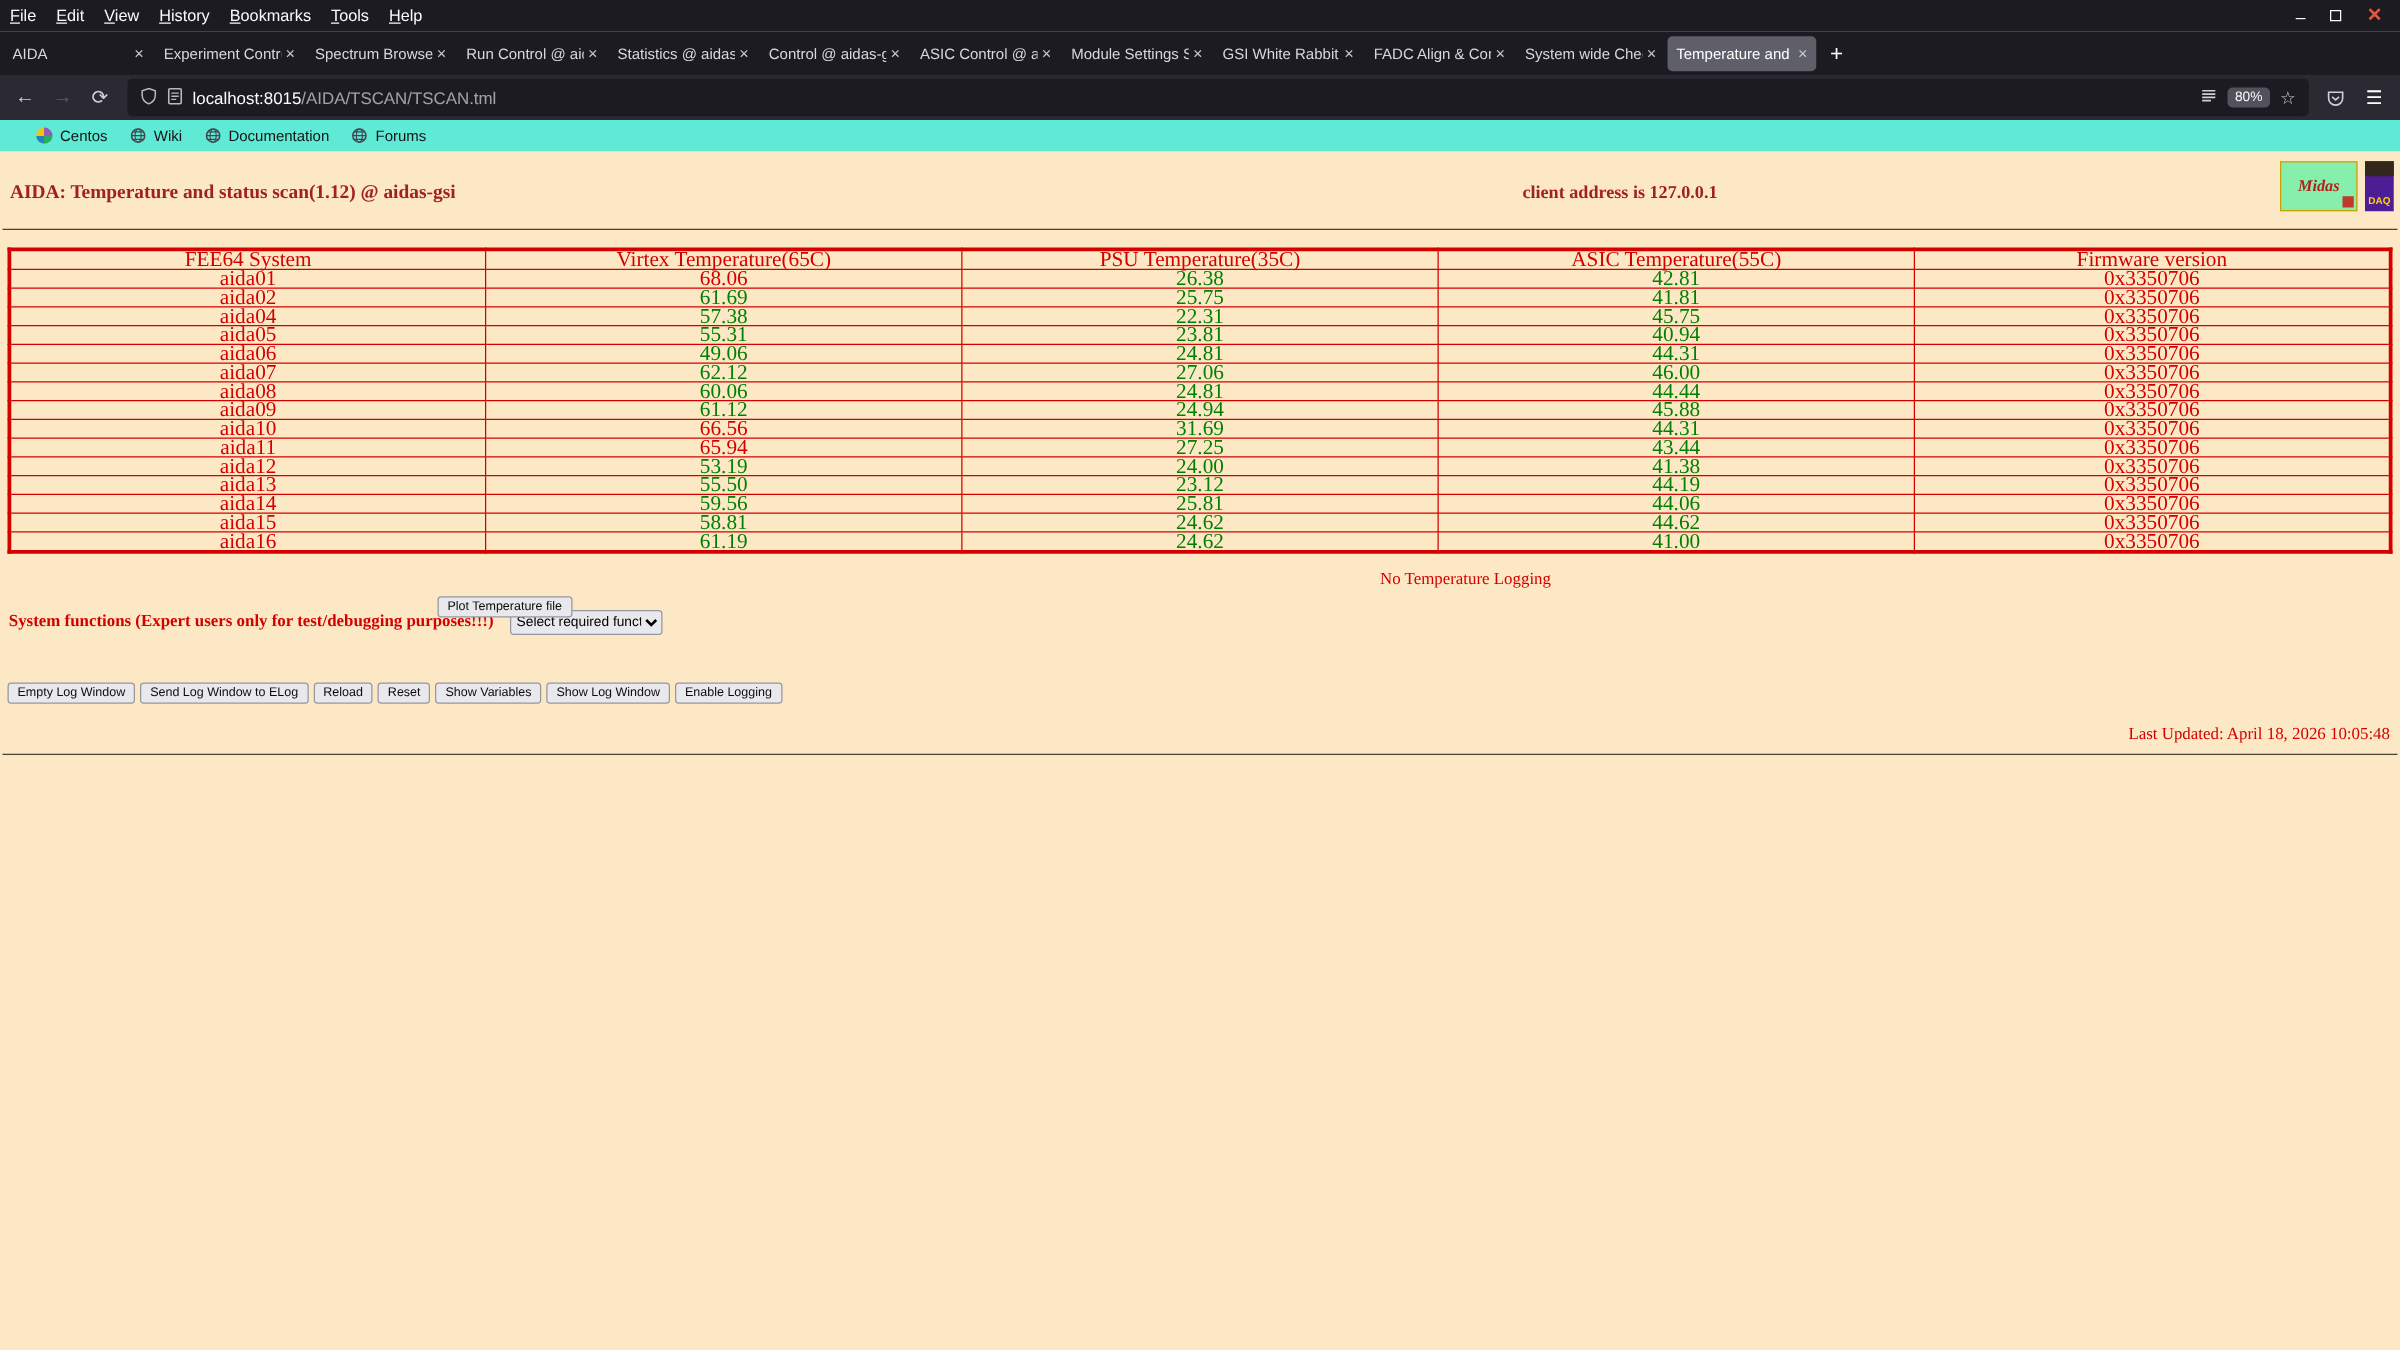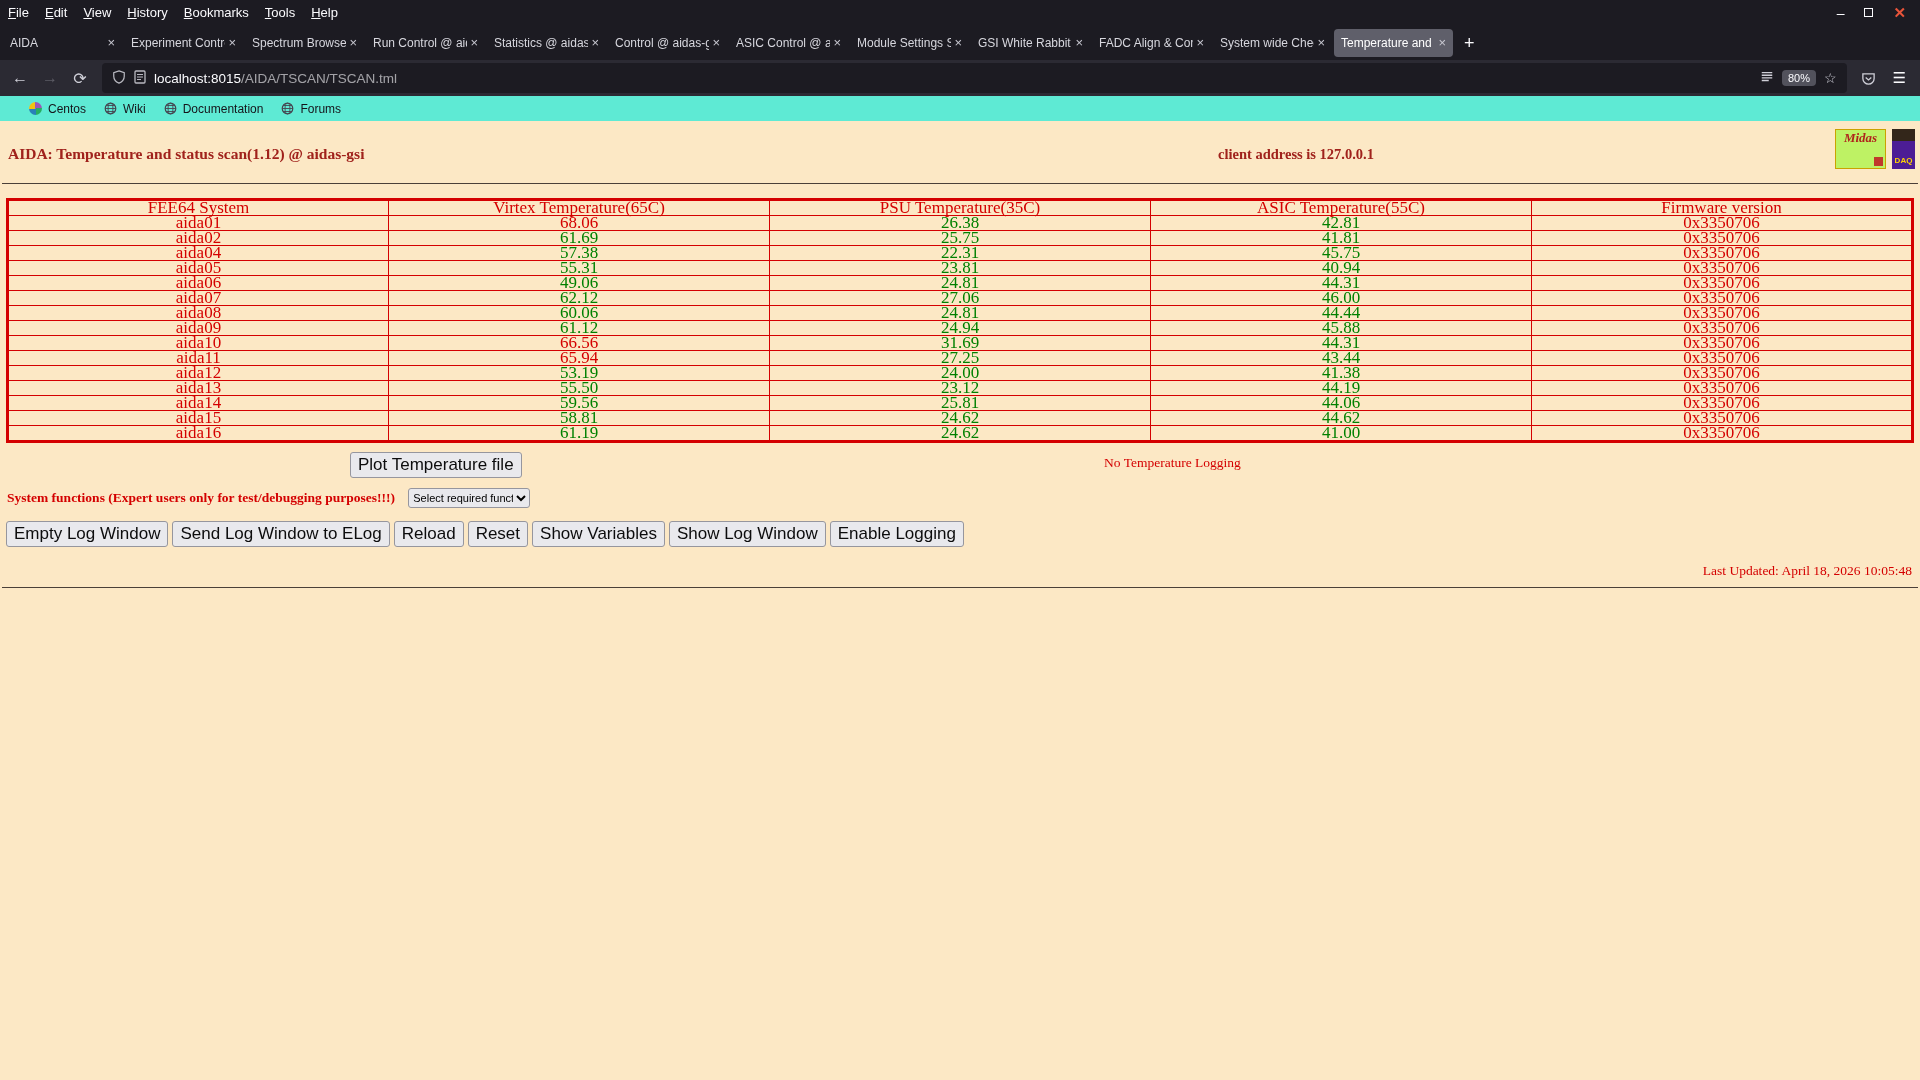--- a/index.html
+++ b/index.html
@@ -54,22 +54,22 @@
   .centos-ic { width:13px; height:13px; border-radius:50%;
     background:conic-gradient(#9b59b6 0 25%, #27ae60 0 50%, #2980b9 0 75%, #f1c40f 0); }
   .globe-ic svg { display:block; }
 
   
   .page { position:relative; font-family:"Liberation Serif", serif; }
   .pagehead { position:relative; height:62px; }
   .ptitle { position:absolute; left:8px; top:24px; font-weight:bold; font-size:15.5px; color:var(--heading,#a0221c); }
   .client { position:absolute; right:546px; top:25px; font-weight:bold; font-size:14.5px; color:var(--heading,#a0221c); }
   .logos { position:absolute; right:5px; top:8px; display:flex; gap:6px; }
-  .midas-logo { width:51px; height:40px; background:#bef264; position:relative;
-    display:flex; align-items:flex-start; justify-content:center; border:1px solid #caa200; }
+  .midas-logo { width:62px; height:40px; background:#86efac; position:relative;
+    display:flex; align-items:center; justify-content:center; border:1px solid #caa200; }
   .midas-logo span { color:#b0231c; font-style:italic; font-weight:bold; font-size:13px; font-family:"Liberation Serif",serif; }
   .midas-logo::after { content:""; position:absolute; right:2px; bottom:2px; width:9px; height:9px; background:#c0392b; }
   .daq-logo { width:23px; height:40px; background:#4c1d95; display:flex; align-items:flex-end; justify-content:center; position:relative; }
   .daq-logo::before { content:""; position:absolute; top:0; left:0; right:0; height:12px; background:#33261a; }
   .daq-logo span { color:#ffd400; font-size:8px; font-weight:bold; margin-bottom:4px; font-family:"Liberation Sans",sans-serif; }
 
   hr.rule { border:none; border-top:1.5px solid #4a4038; margin:0 2px 14px 2px; }
   hr.rule2 { border:none; border-top:1.5px solid #4a4038; margin:8px 2px 0 2px; }
 
   table.tscan { width:calc(100% - 12px); margin:0 6px; border-collapse:collapse;
@@ -77,22 +77,22 @@
   table.tscan th, table.tscan td { border:1px solid var(--red,#d40000); text-align:center;
     padding:0; height:15px; line-height:14px; font-weight:normal; }
   table.tscan th { color:var(--red,#d40000); }
   td.red { color:var(--red,#d40000); }
   td.green { color:var(--green,#008000); }
 
   .subrow { position:relative; height:24px; margin-top:9px; }
   .plotbtn { position:absolute; left:350px; top:0; }
   .nolog { position:absolute; left:1104px; top:3px; color:var(--red,#d40000); font-size:13.5px; }
 
-  .btn { font-family:"Liberation Sans",sans-serif; font-size:17px; background:#e9e9ed;
-    border:1px solid #96969e; border-radius:3px; padding:2px 7px; color:#0c0c0d; }
+  .btn { font-family:"Liberation Sans",sans-serif; font-size:10px; background:#e9e9ed;
+    border:1px solid #96969e; border-radius:3px; padding:2px 7px; color:#0c0c0d;margin-top:25px; }
 
   .sysfunc { margin:12px 0 0 7px; color:var(--red,#d40000); font-weight:bold; font-size:13.5px; }
   .sysfunc select { font-family:"Liberation Sans",sans-serif; font-size:11px; margin-left:10px;
     background:#e9e9ed; border:1px solid #96969e; border-radius:3px; height:20px; width:122px; font-weight:normal; }
 
   .actions { margin:13px 0 0 6px; display:flex; gap:4px; }
 
   .updated { text-align:right; color:var(--red,#d40000); font-size:13.5px; margin:16px 8px 0 0; font-weight:normal; }
 </style>
 </head>

